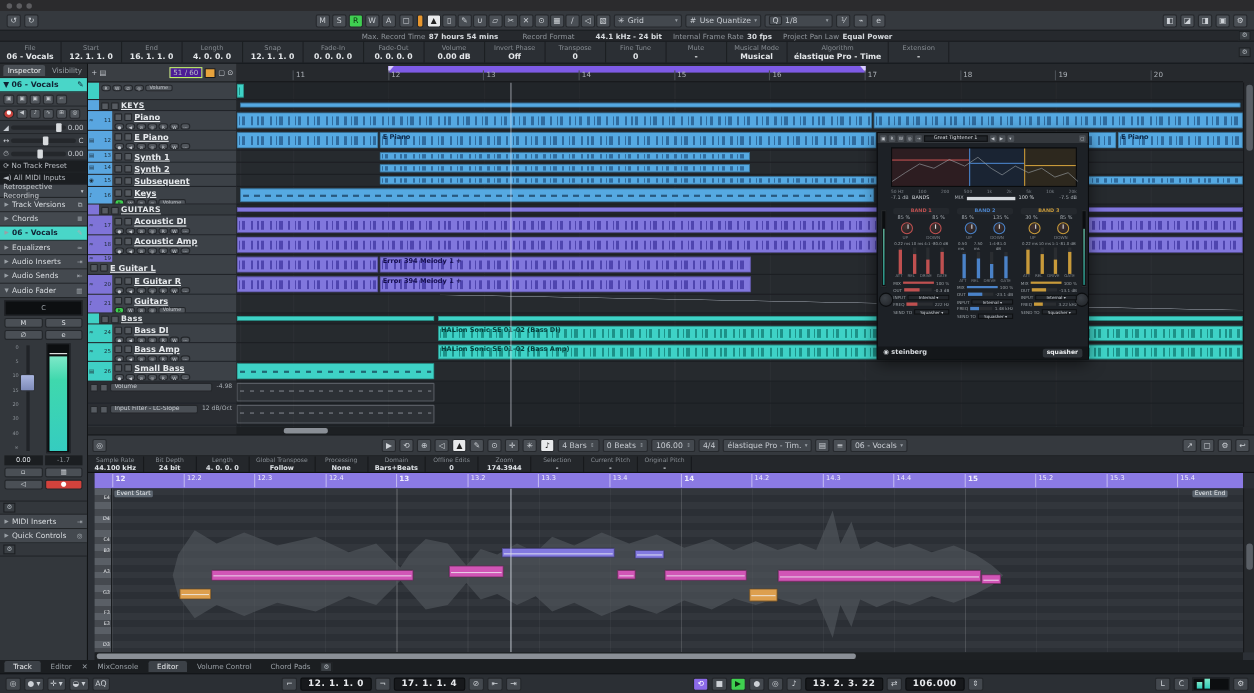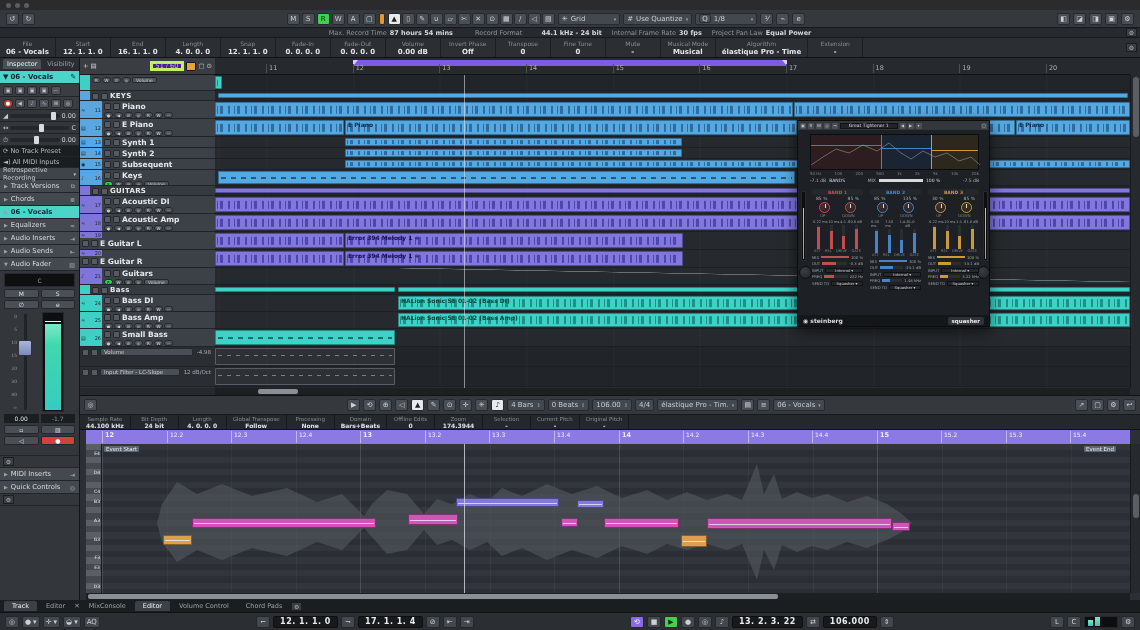--- a/index.html
+++ b/index.html
@@ -58,39 +58,39 @@
   .fmeter{position:absolute;left:38px;top:0;bottom:0;width:22px;background:#0c0e10;border:1px solid #26292d;}
   .fmfill{position:absolute;left:2px;right:2px;bottom:1px;height:88%;background:linear-gradient(180deg,#7de8c8 0%,#3fd8ad 25%,#35ccc0 100%);}
   .fmpeak{position:absolute;left:2px;right:2px;top:8%;height:1px;background:#f2f4f6;}
   .freadout{display:flex;gap:2px;margin-top:2px;font-size:6px;}
   .frd{flex:1;height:9px;background:#1b1e21;display:flex;align-items:center;justify-content:center;color:#dfe3e7;}
   .frd.dim{color:#8f959b;}
   .gearrow{height:12px;display:flex;align-items:center;padding:0 3px;background:#33373c;border-bottom:1px solid #222528;}
   
   .project{left:80px;top:58px;width:1060px;height:337px;background:#26292d;}
   .tlheader{left:0;top:0;width:135px;height:17px;background:#3a3e43;border-bottom:1px solid #17191c;display:flex;align-items:center;gap:2px;padding:0 3px;font-size:6.5px;}
-  .cntbox{background:#4c1d95;border:3px solid #bef264;padding:0 3px;height:10px;display:flex;align-items:center;color:#b9bec4;}
+  .cntbox{background:#4c1d95;border:1px solid #bef264;padding:0 3px;height:10px;display:flex;align-items:center;color:#b9bec4;}
   .orangebox{width:10px;height:9px;background:#e8a33d;border:1px solid #17191c;border-radius:1px;}
   .ruler{left:135px;top:0;width:915px;height:17px;background:#26292d;border-bottom:1px solid #101214;overflow:hidden;}
   .rbar{position:absolute;bottom:1px;font-size:6.5px;color:#aeb3b9;border-left:1px solid #4a4f55;padding-left:2px;height:9px;}
   .cycle{position:absolute;top:2px;height:6px;background:#7e5be6;}
   .cycle:before,.cycle:after{content:"";position:absolute;top:0;border-style:solid;}
   .cycle:before{left:0;border-width:6px 5px 0 0;border-color:#d8cdfa transparent transparent transparent;}
   .cycle:after{right:0;border-width:0 5px 6px 0;border-color:transparent #d8cdfa transparent transparent;}
   .trackrows{left:0;top:17px;width:135px;height:313px;background:#303439;overflow:hidden;}
   .trow{position:relative;display:flex;align-items:stretch;border-bottom:1px solid #202328;background:#3c4147;}
   .trow.folder{background:#353a3f;}
   .trow.auto{background:#2a2d32;}
   .strip{width:22px;display:flex;align-items:center;justify-content:space-between;padding:0 1px;font-size:5px;color:#1c2a33;}
   .strip.thin{width:10px;}
   .c-blue{background:#59a6e0;} .c-purple{background:#7f74d8;} .c-teal{background:#3fd0c5;}
   .tbody{flex:1;padding:1px 2px;overflow:hidden;}
   .tline1{display:flex;align-items:center;gap:2px;}
   .msq{width:7px;height:7px;background:#565b61;border:1px solid #24272b;border-radius:1px;}
-  .tname{font-size:7.5px;color:#e6e9ec;white-space:nowrap;font-weight:600;}
+  .tname{font-size:7.5px;color:#e6e9ec;white-space:nowrap;font-weight:600;text-decoration:underline;}
   .trow.folder .tname{font-weight:700;font-size:7px;letter-spacing:.3px;}
   .tline2{display:flex;align-items:center;gap:1px;margin-top:1px;}
   .cbtn{width:9px;height:6px;background:#51565c;border:1px solid #24272b;border-radius:3px;font-size:4px;color:#c6cacf;display:flex;align-items:center;justify-content:center;}
   .cbtn.grn{background:#3fcf51;color:#0c2a10;}
   .volpill{height:6px;background:#51565c;border:1px solid #24272b;border-radius:2px;font-size:4.5px;color:#c6cacf;padding:0 3px;display:flex;align-items:center;}
   .autoname{flex:1;height:8px;background:#4a4f55;border:1px solid #24272b;border-radius:2px;font-size:5.5px;color:#c6cacf;padding:0 3px;display:flex;align-items:center;white-space:nowrap;overflow:hidden;}
   .autoval{font-size:5.5px;color:#aab0b6;padding:0 2px;white-space:nowrap;}
   
   .events{left:135px;top:17px;width:915px;height:313px;background:#25282d;overflow:hidden;}
   .events:before{content:"";position:absolute;inset:0;z-index:0;
@@ -699,21 +699,21 @@
               <div class="cbtn">●</div>
               <div class="cbtn">◀</div>
               <div class="cbtn">⊘</div>
               <div class="cbtn">◎</div>
               <div class="cbtn">R</div>
               <div class="cbtn">W</div>
               <div class="cbtn">⋯</div>
             </div>
           </div>
         </div>
-        <div class="trow" style="height: 18px; flex-direction: column;">
+        <div class="trow" style="height: 18px;">
           <div class="strip c-purple">
             <div>≈</div>
             <div>20</div>
           </div>
           <div class="tbody">
             <div class="tline1">
               <div class="msq"></div>
               <div class="msq"></div>
               <div class="tname">E Guitar R</div>
             </div>

